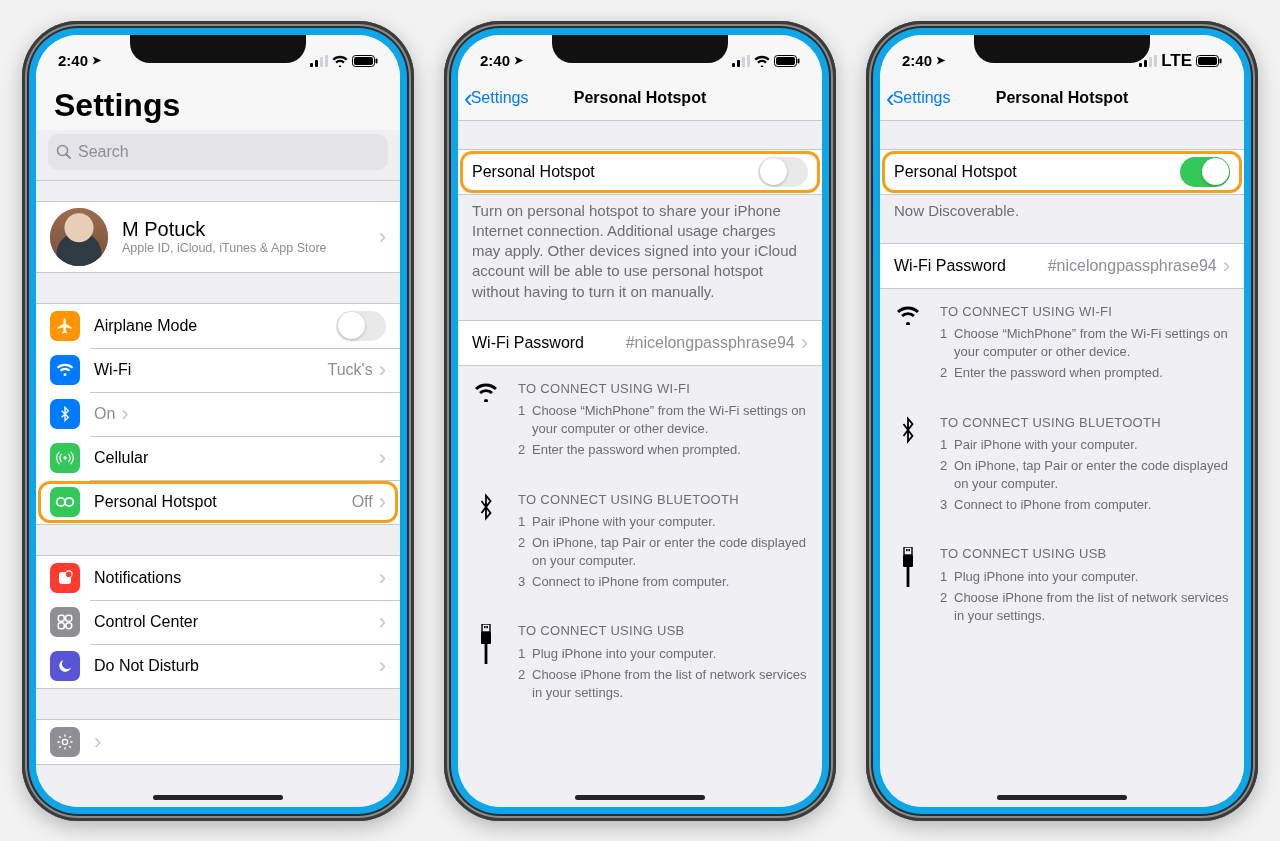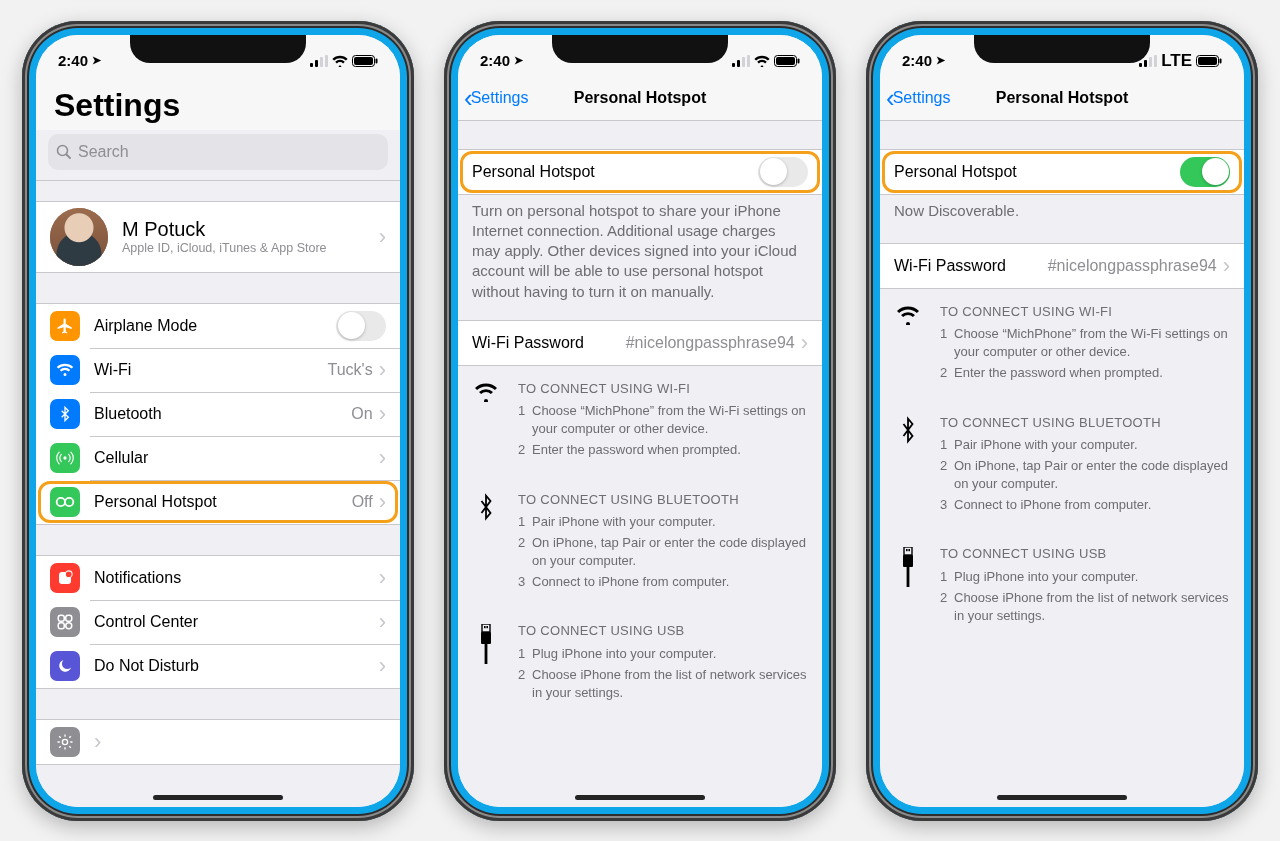--- a/index.html
+++ b/index.html
@@ -228,21 +228,20 @@
           <div class="label">Wi-Fi</div>
           <div class="value">Tuck's</div>
           <span class="chev-right">›</span>
         </div>
         <div class="cell">
           <div class="icon ic-blue">
             <svg width="16" height="18" viewBox="0 0 24 24" fill="none" stroke="#fff" stroke-width="2">
                   <path d="M7 7l10 10-5 5V2l5 5L7 17"></path>
                 </svg>
           </div>
-          <div class="label">Bluetooth</div>
           <div class="value">On</div>
           <span class="chev-right">›</span>
         </div>
         <div class="cell">
           <div class="icon ic-green">
             <svg width="18" height="18" viewBox="0 0 24 24" fill="#fff">
                   <circle cx="12" cy="12" r="2.2"></circle>
                   <path d="M7.1 7.1a7 7 0 000 9.8M16.9 16.9a7 7 0 000-9.8M4.2 4.2a11 11 0 000 15.6M19.8 19.8a11 11 0 000-15.6" fill="none" stroke="#fff" stroke-width="1.6" stroke-linecap="round"></path>
                 </svg>
           </div>

